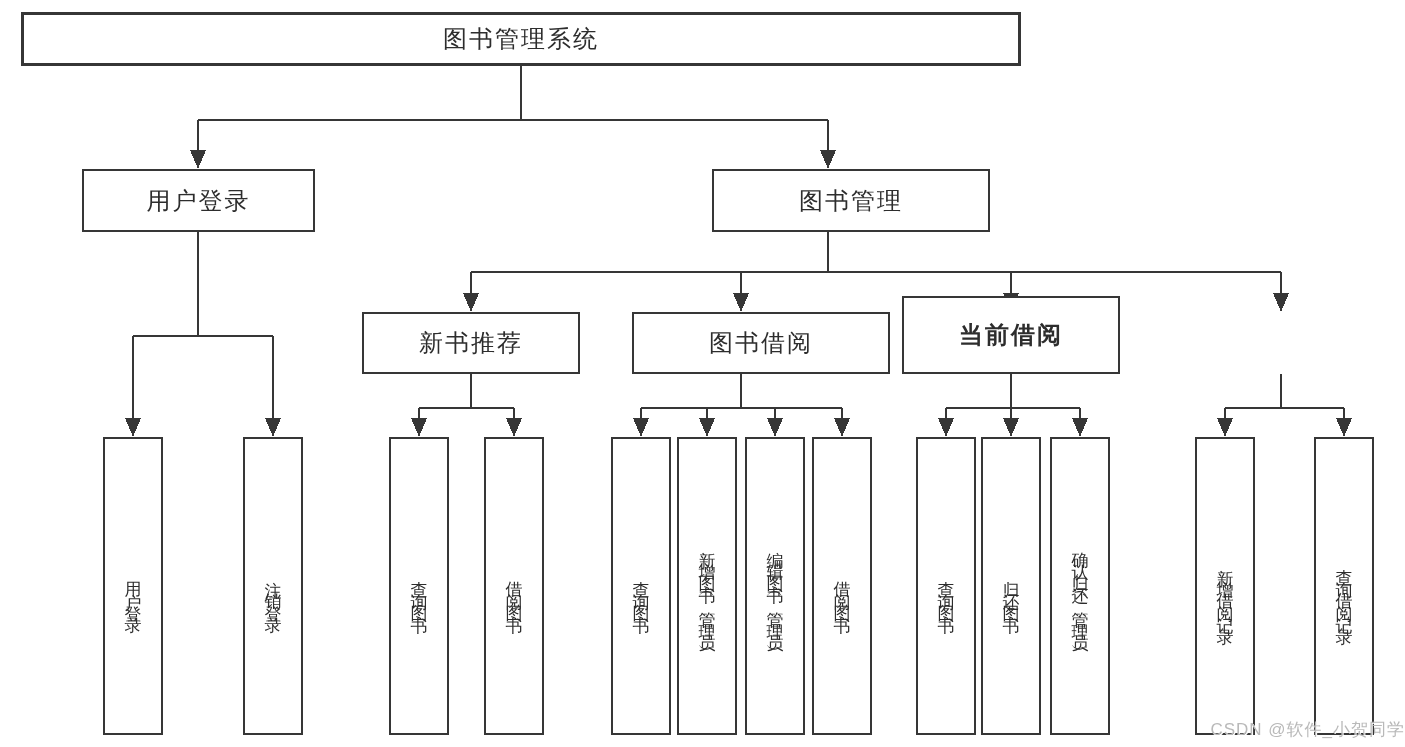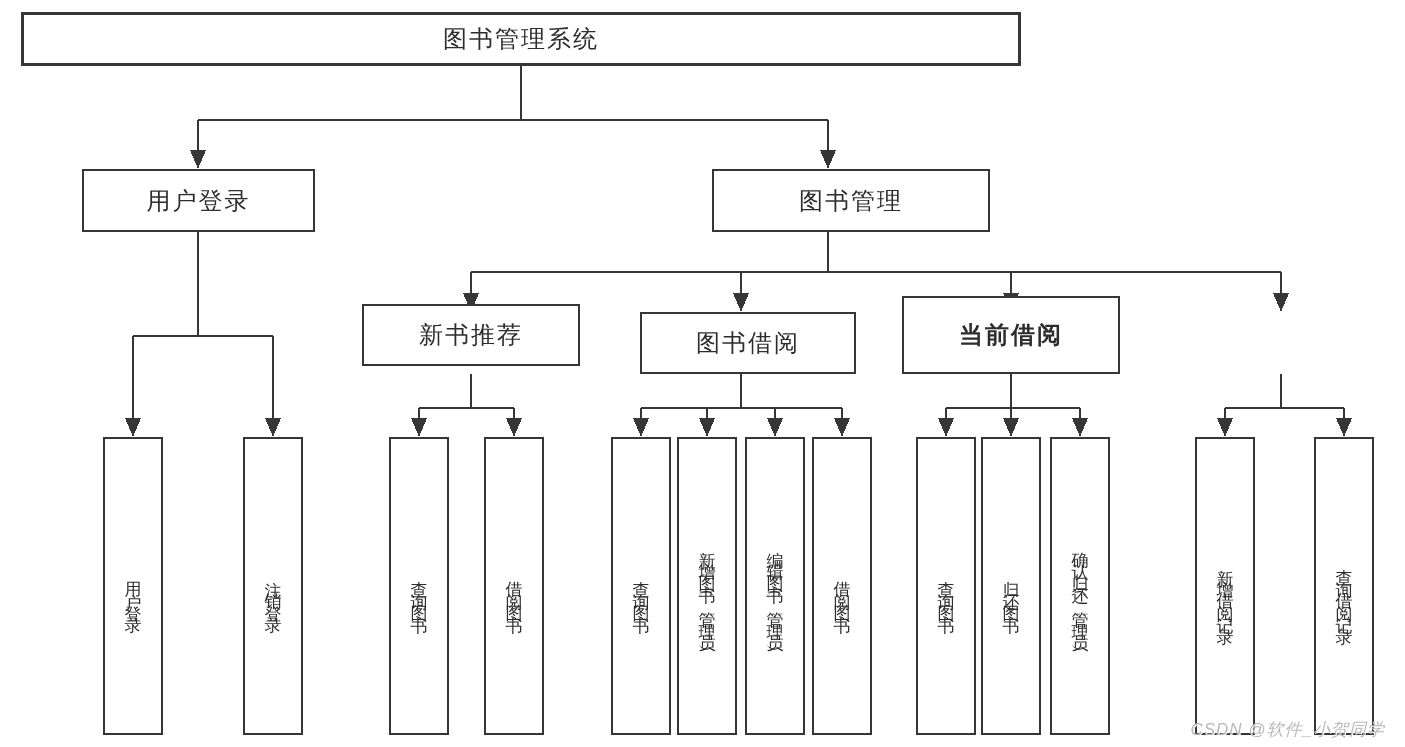--- a/index.html
+++ b/index.html
@@ -24,23 +24,23 @@
   .leaf{
     position:absolute;box-sizing:border-box;background:#fff;
     border:2.5px solid var(--line);
     top:437px;height:298px;width:60px;
     display:flex;align-items:center;justify-content:center;
     writing-mode:vertical-rl;text-orientation:mixed;
     font-size:17px;letter-spacing:12px;color:var(--text);
   }
   .leaf span{padding-top:12px;}
   .watermark{
-    position:absolute;right:20px;bottom:6px;
+    position:absolute;right:0;bottom:6px;
     font-size:17px;letter-spacing:1px;color:var(--watermark);
-    text-shadow:1px 1px 0 #ffffff;z-index:5;white-space:nowrap;font-style:italic;
+    text-shadow:1px 1px 0 #ffffff;z-index:5;white-space:nowrap;
   }
 </style>
 </head>
 <body>
 
 <div class="stage">
 
   <svg class="wires" viewBox="0 0 1405 747" shape-rendering="crispEdges">
     <g>
 
@@ -105,22 +105,22 @@
       <polygon points="1217,418 1233,418 1225,437"></polygon>
       <polygon points="1336,418 1352,418 1344,437"></polygon>
     </g>
   </svg>
 
   <div class="hnode root" style="left:21px;top:12px;width:1000px;height:54px;">图书管理系统</div>
 
   <div class="hnode" style="left:82px;top:169px;width:233px;height:63px;">用户登录</div>
   <div class="hnode" style="left:712px;top:169px;width:278px;height:63px;">图书管理</div>
 
-  <div class="hnode" style="left:362px;top:304px;width:218px;height:62px;">新书推荐</div>
-  <div class="hnode" style="left:632px;top:312px;width:216px;height:62px;margin-left:8px;">图书借阅</div>
+  <div class="hnode" style="left:362px;top:312px;width:218px;height:62px;">新书推荐</div>
+  <div class="hnode" style="left:632px;top:312px;width:258px;height:62px;">图书借阅</div>
   <div class="hnode" style="left:902px;top:296px;width:218px;height:78px;font-weight:bold;">当前借阅</div>
 
   <div class="leaf" style="left:103px;">
     <span>用户登录</span>
   </div>
   <div class="leaf" style="left:243px;">
     <span>注销登录</span>
   </div>
 
   <div class="leaf" style="left:389px;">

